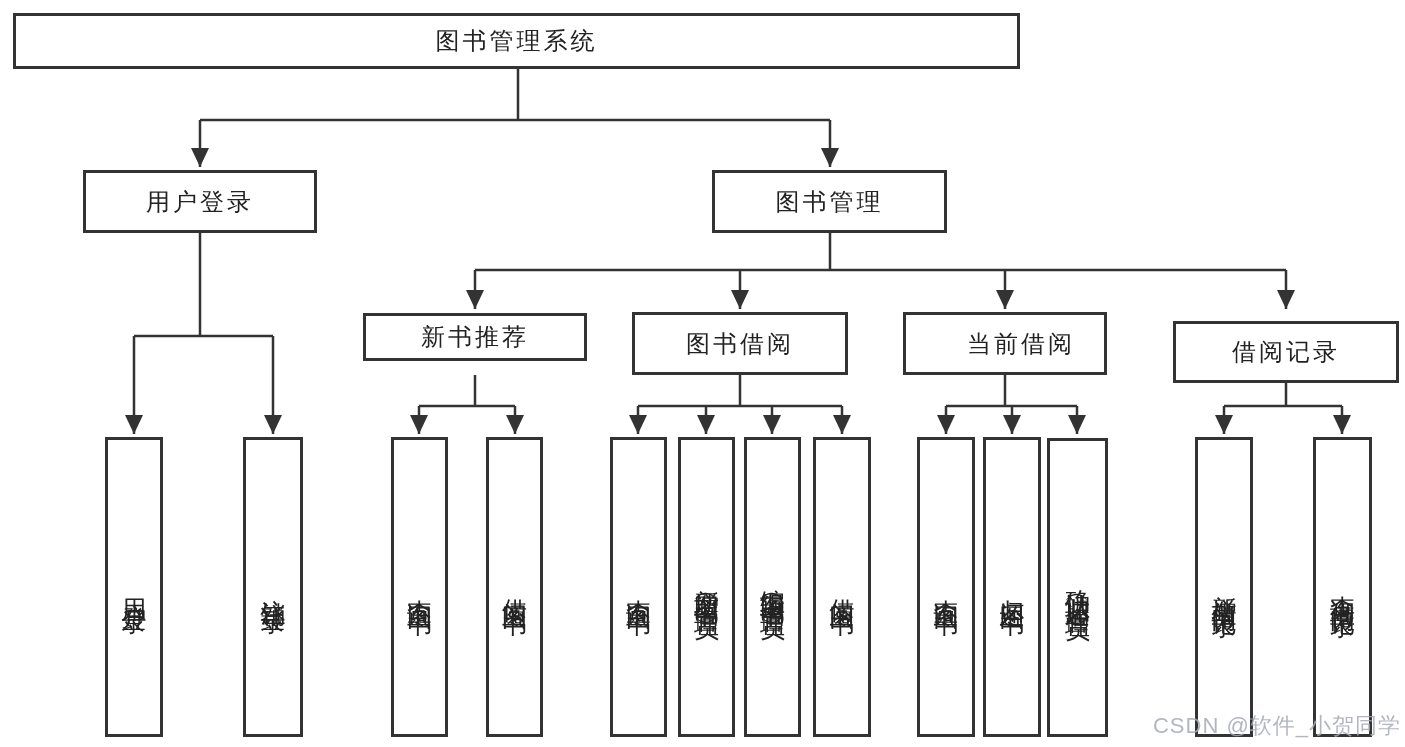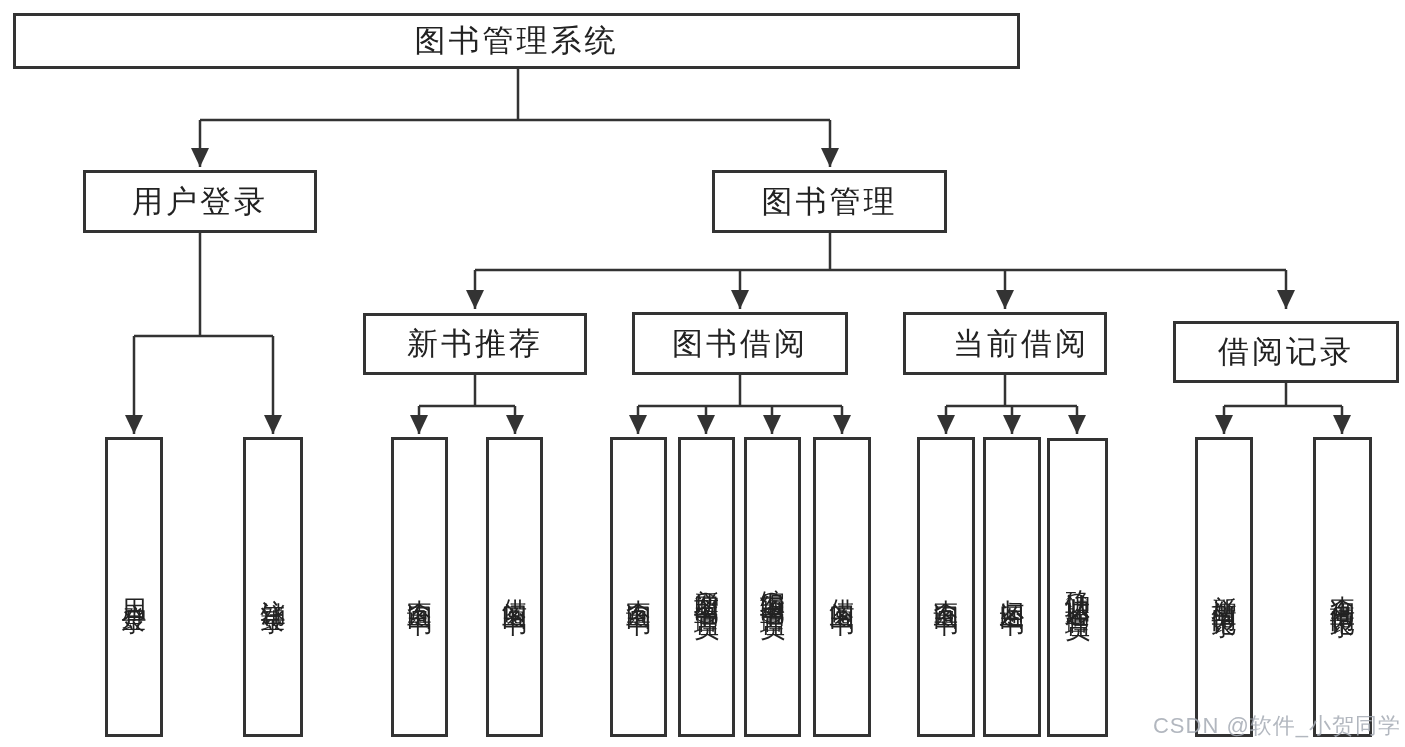--- a/index.html
+++ b/index.html
@@ -8,21 +8,21 @@
     background:#ffffff; overflow:hidden;
     font-family:"Liberation Sans", sans-serif;
   }
   #connectors { position:absolute; left:0; top:0; z-index:0; }
   .box {
     position:absolute; box-sizing:border-box;
     border:3px solid #333333; background:#ffffff;
     display:flex; align-items:center; justify-content:center;
     color:#222222; z-index:1;
   }
-  .h-label { font-size:31px; letter-spacing:3px; white-space:nowrap; }
+  .h-label { font-size:24px; letter-spacing:3px; white-space:nowrap; }
   .v-label {
     writing-mode:vertical-rl; text-orientation:mixed;
     font-size:25px; letter-spacing:4px; line-height:1; white-space:nowrap;
   }
   #watermark {
     position:absolute; right:4px; bottom:6px; z-index:2;
     font-size:22px; color:rgba(165,170,180,0.85);
     letter-spacing:1px; white-space:nowrap;margin-left:40px;
   }
 </style>
@@ -76,21 +76,21 @@
   <span class="h-label">图书管理系统</span>
 </div>
 
 <div class="box" style="left:83px; top:170px; width:234px; height:63px;">
   <span class="h-label">用户登录</span>
 </div>
 <div class="box" style="left:712px; top:170px; width:235px; height:63px;font-family:Liberation Serif, serif;">
   <span class="h-label">图书管理</span>
 </div>
 
-<div class="box" style="left:363px; top:313px; width:224px; height:62px;">
+<div class="box" style="left:363px; top:313px; width:224px; height:48px;">
   <span class="h-label">新书推荐</span>
 </div>
 <div class="box" style="left:632px; top:312px; width:216px; height:63px;">
   <span class="h-label">图书借阅</span>
 </div>
 <div class="box" style="left:903px; top:312px; width:204px; height:63px;padding-left:32px;">
   <span class="h-label">当前借阅</span>
 </div>
 <div class="box" style="left:1173px; top:321px; width:226px; height:62px;">
   <span class="h-label">借阅记录</span>

